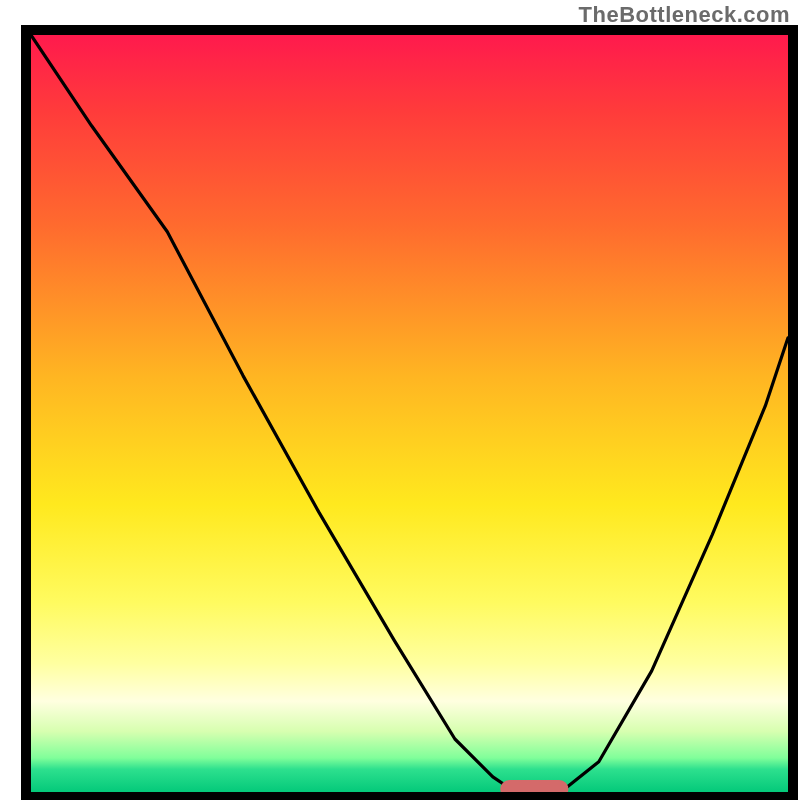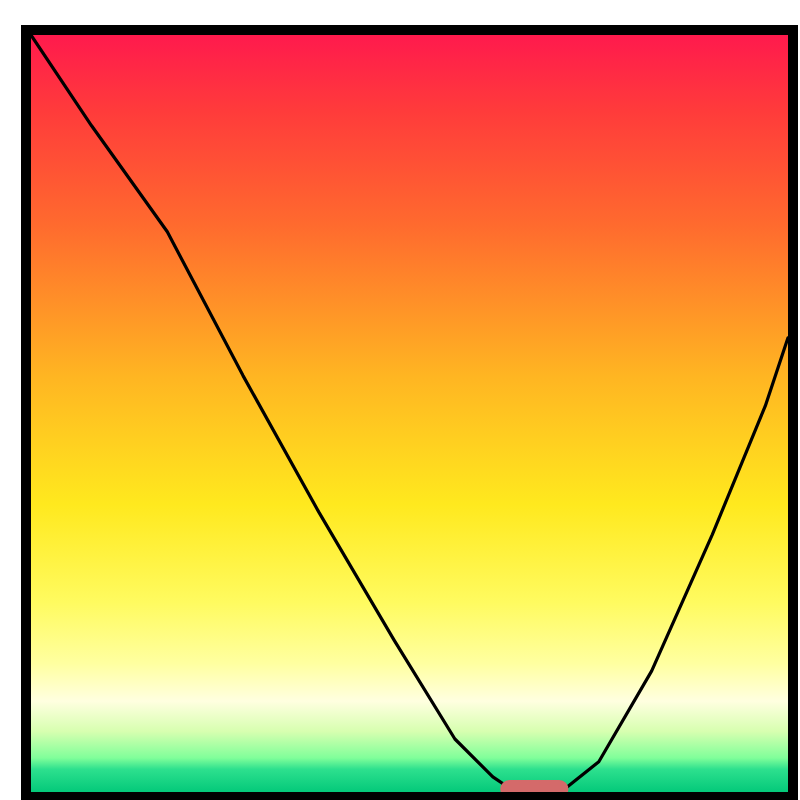--- a/index.html
+++ b/index.html
@@ -64,19 +64,20 @@
     stroke-linejoin: round;
   }
   .pill {
     fill: #d46a6a;
   }
 </style>
 </head>
 <body>
 
 <div class="outer">
+  <div class="watermark">TheBottleneck.com</div>
   <div class="plot-frame">
     <svg class="plot-svg" viewBox="0 0 757 757">
       <path id="curve-path" class="curve" d="M0.0 0.0 L60.6 90.8 L136.3 196.8 L212.0 340.6 L287.7 476.9 L363.4 605.6 L423.9 704.0 L461.8 741.9 L484.5 757.0 L507.2 757.0 L529.9 757.0 L567.8 726.7 L620.7 635.9 L681.3 499.6 L734.3 370.9 L757.0 302.8"></path>
       <rect id="marker-pill" class="pill" rx="9" ry="9" height="18" y="745.0" x="469.3" width="68.1" fill="#d46a6a"></rect>
     </svg>
   </div>
 </div>
 
 </body></html>

